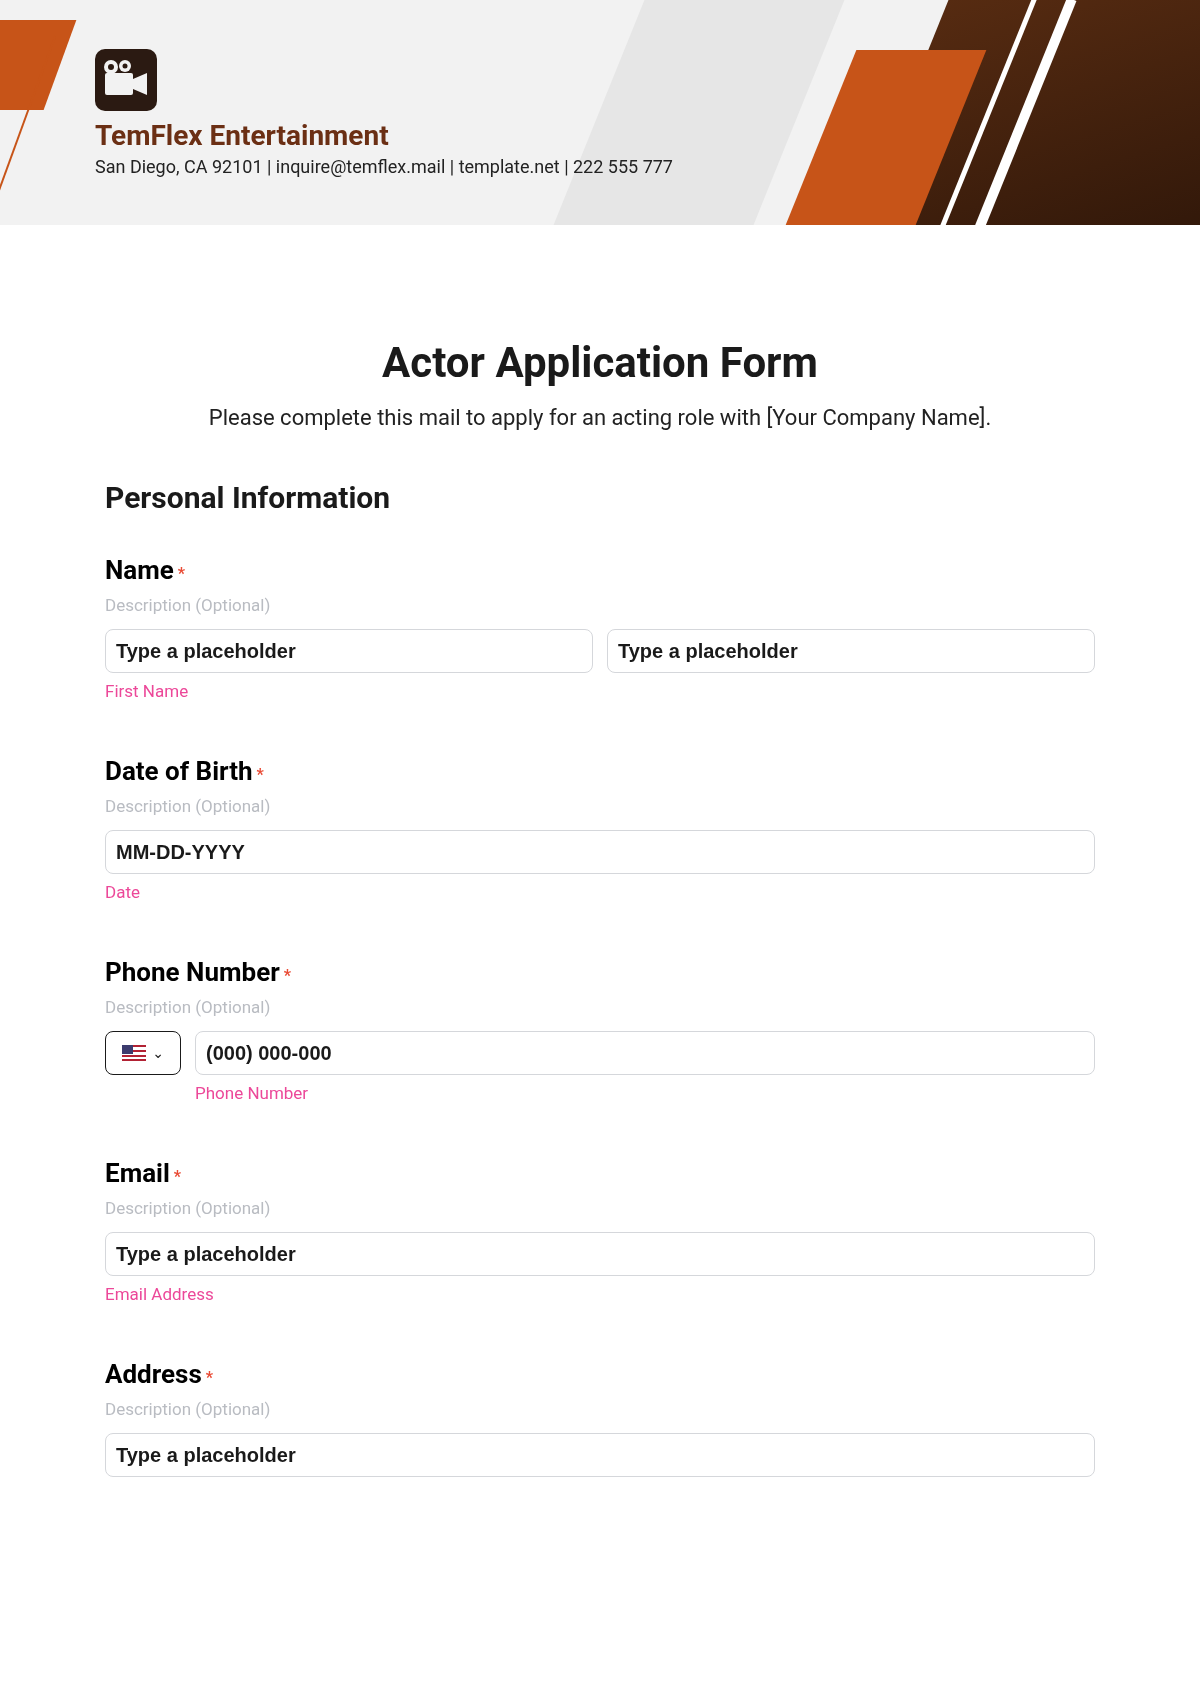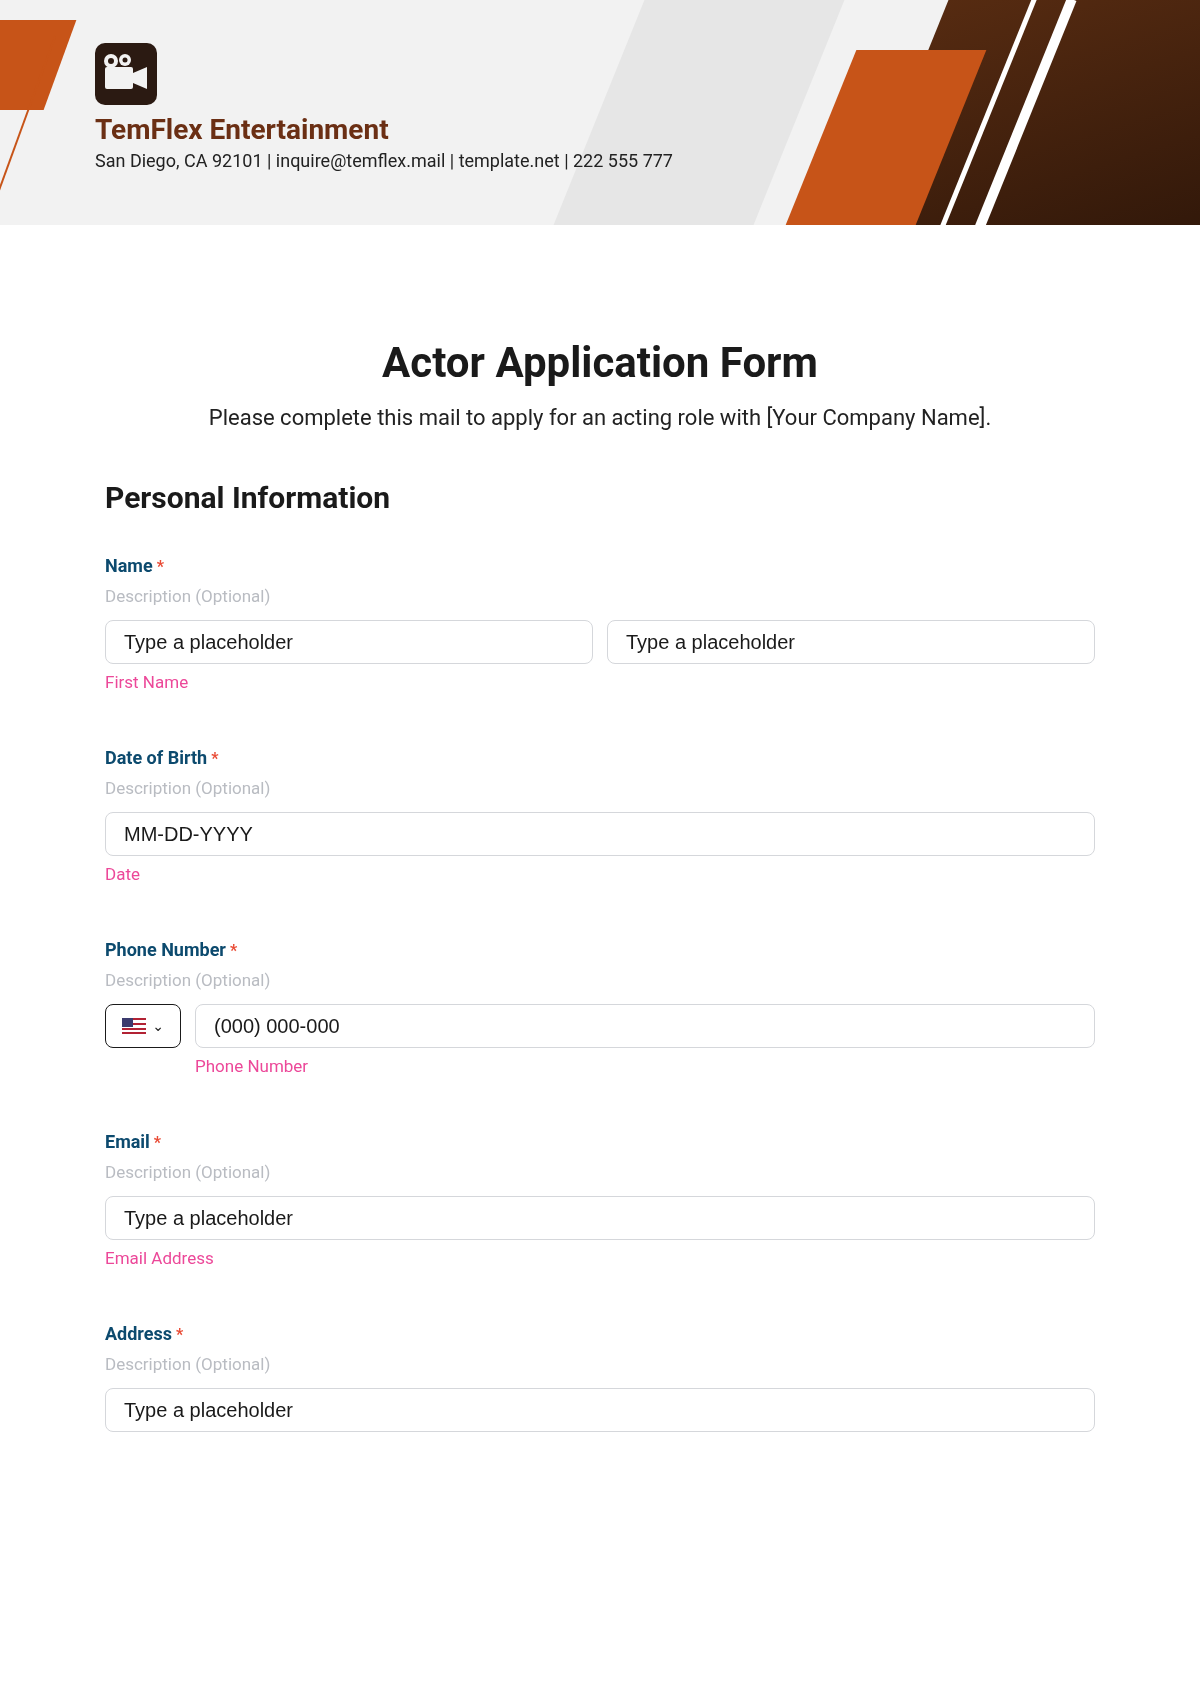--- a/index.html
+++ b/index.html
@@ -11,21 +11,21 @@
   }
   .header {
     position: relative;
     height: 225px;
     background: #f2f2f2;
     overflow: hidden;
   }
   .header-content {
     position: absolute;
     left: 95px;
-    top: 43px;
+    top: 49px;
     z-index: 5;
   }
   .logo-box {
     width: 62px;
     height: 62px;
     background: #2b1a12;
     border-radius: 10px;
     position: relative;
     margin-bottom: 8px;
   }
@@ -116,23 +116,23 @@
   }
   .section-heading {
     font-size: 30px;
     font-weight: 700;
     margin-bottom: 40px;
   }
   .field-block {
     margin-bottom: 55px;
   }
   .field-label {
-    font-size: 18px;
-    font-weight: 700;
-    color: #0c4a6e;
+    font-size: 26px;
+    font-weight: 700;
+    color: #000000;
   }
   .req {
     color: #e94b35;
     font-weight: 700;
   }
   .field-desc {
     font-size: 17px;
     color: #b9bcc2;
     margin-top: 10px;
     margin-bottom: 14px;
@@ -140,24 +140,25 @@
   .row {
     display: flex;
     gap: 14px;
   }
   .col { flex: 1; }
   input[type=text] {
     width: 100%;
     height: 44px;
     border: 1px solid #d5d7db;
     border-radius: 8px;
-    padding: 0 18px;
+    padding: 0 10px;
     font-size: 20px;
     color: #1a1a1a;
     background: #fff;
+    font-weight: bold;
   }
   input::placeholder { color: #1a1a1a; }
   .sublabel {
     font-size: 17px;
     color: #ec4899;
     margin-top: 8px;
   }
   .phone-row {
     display: flex;
     gap: 14px;

